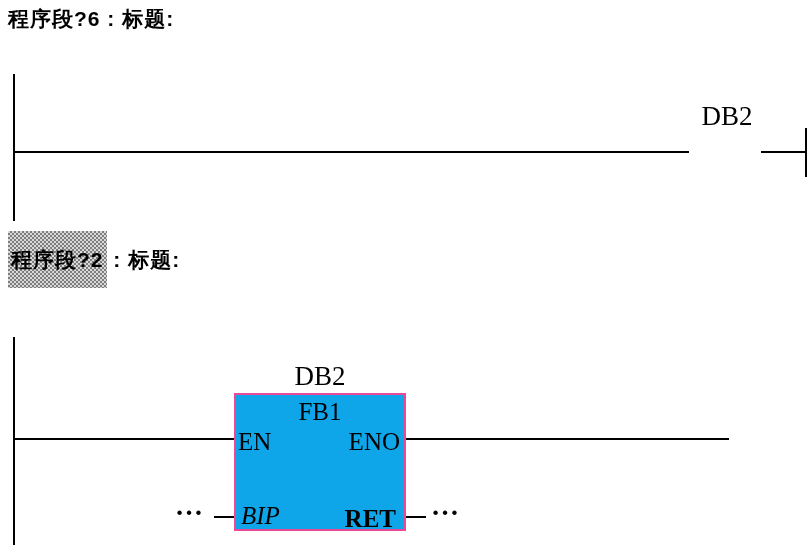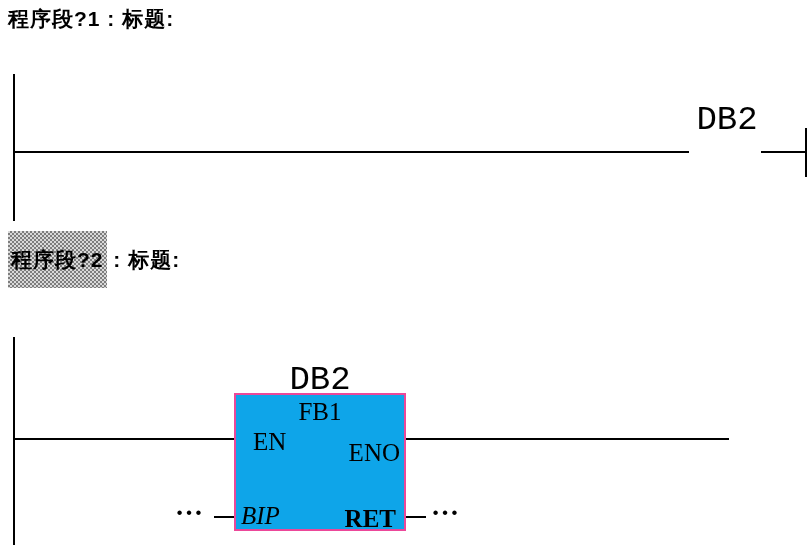--- a/index.html
+++ b/index.html
@@ -35,24 +35,23 @@
     height: 2px;
     background: #000000;
   }
   .vline {
     position: absolute;
     width: 2px;
     background: #000000;
   }
   .slabel {
     position: absolute;
-    font-size: 34px;
+    font-size: 27px;
     white-space: nowrap;
     line-height: 1.1;
-    font-family: Liberation Mono, monospace;
   }
   .center { text-align: center; }
   .ellipsis {
     position: absolute;
     font-size: 28px;
     font-weight: bold;
     line-height: 1.1;
   }
   #fblock {
     position: absolute;
@@ -68,21 +67,21 @@
     font-size: 25px;
     line-height: 1.1;
     white-space: nowrap;
   }
 </style>
 </head>
 <body>
 
 <div id="screen">
 
-  <div class="net-title" style="left:8px; top:5px;">程序段?1 : 标题:</div>
+  <div class="net-title" style="left:8px; top:5px;">程序段?6 : 标题:</div>
 
   <div class="vline" style="left:13px; top:74px; height:147px;"></div>
 
   <div class="hline" style="left:13px; top:151px; width:676px;"></div>
 
   <div class="slabel center" style="left:686px; top:102px; width:82px;">DB2</div>
 
 
   <div class="hline" style="left:761px; top:151px; width:44px;"></div>
 
@@ -93,22 +92,22 @@
   </div>
 
   <div class="vline" style="left:13px; top:337px; height:208px;"></div>
 
   <div class="hline" style="left:13px; top:438px; width:222px;"></div>
 
   <div class="slabel center" style="left:234px; top:362px; width:172px;">DB2</div>
 
   <div id="fblock">
     <div class="pin" style="left:0; top:3px; width:100%; text-align:center;">FB1</div>
-    <div class="pin" style="left:17px; top:33px;">EN</div>
-    <div class="pin" style="right:4px; top:44px;">ENO</div>
+    <div class="pin" style="left:2px; top:33px;">EN</div>
+    <div class="pin" style="right:4px; top:33px;">ENO</div>
     <div class="pin" style="left:5px; top:107px;font-style:italic;">BIP</div>
     <div class="pin" style="right:8px; top:110px;font-weight:bold;">RET</div>
   </div>
 
   <div class="hline" style="left:406px; top:438px; width:323px;"></div>
 
   <div class="ellipsis" style="left:175px; top:491px;">…</div>
 
   <div class="hline" style="left:214px; top:516px; width:20px;"></div>
 

